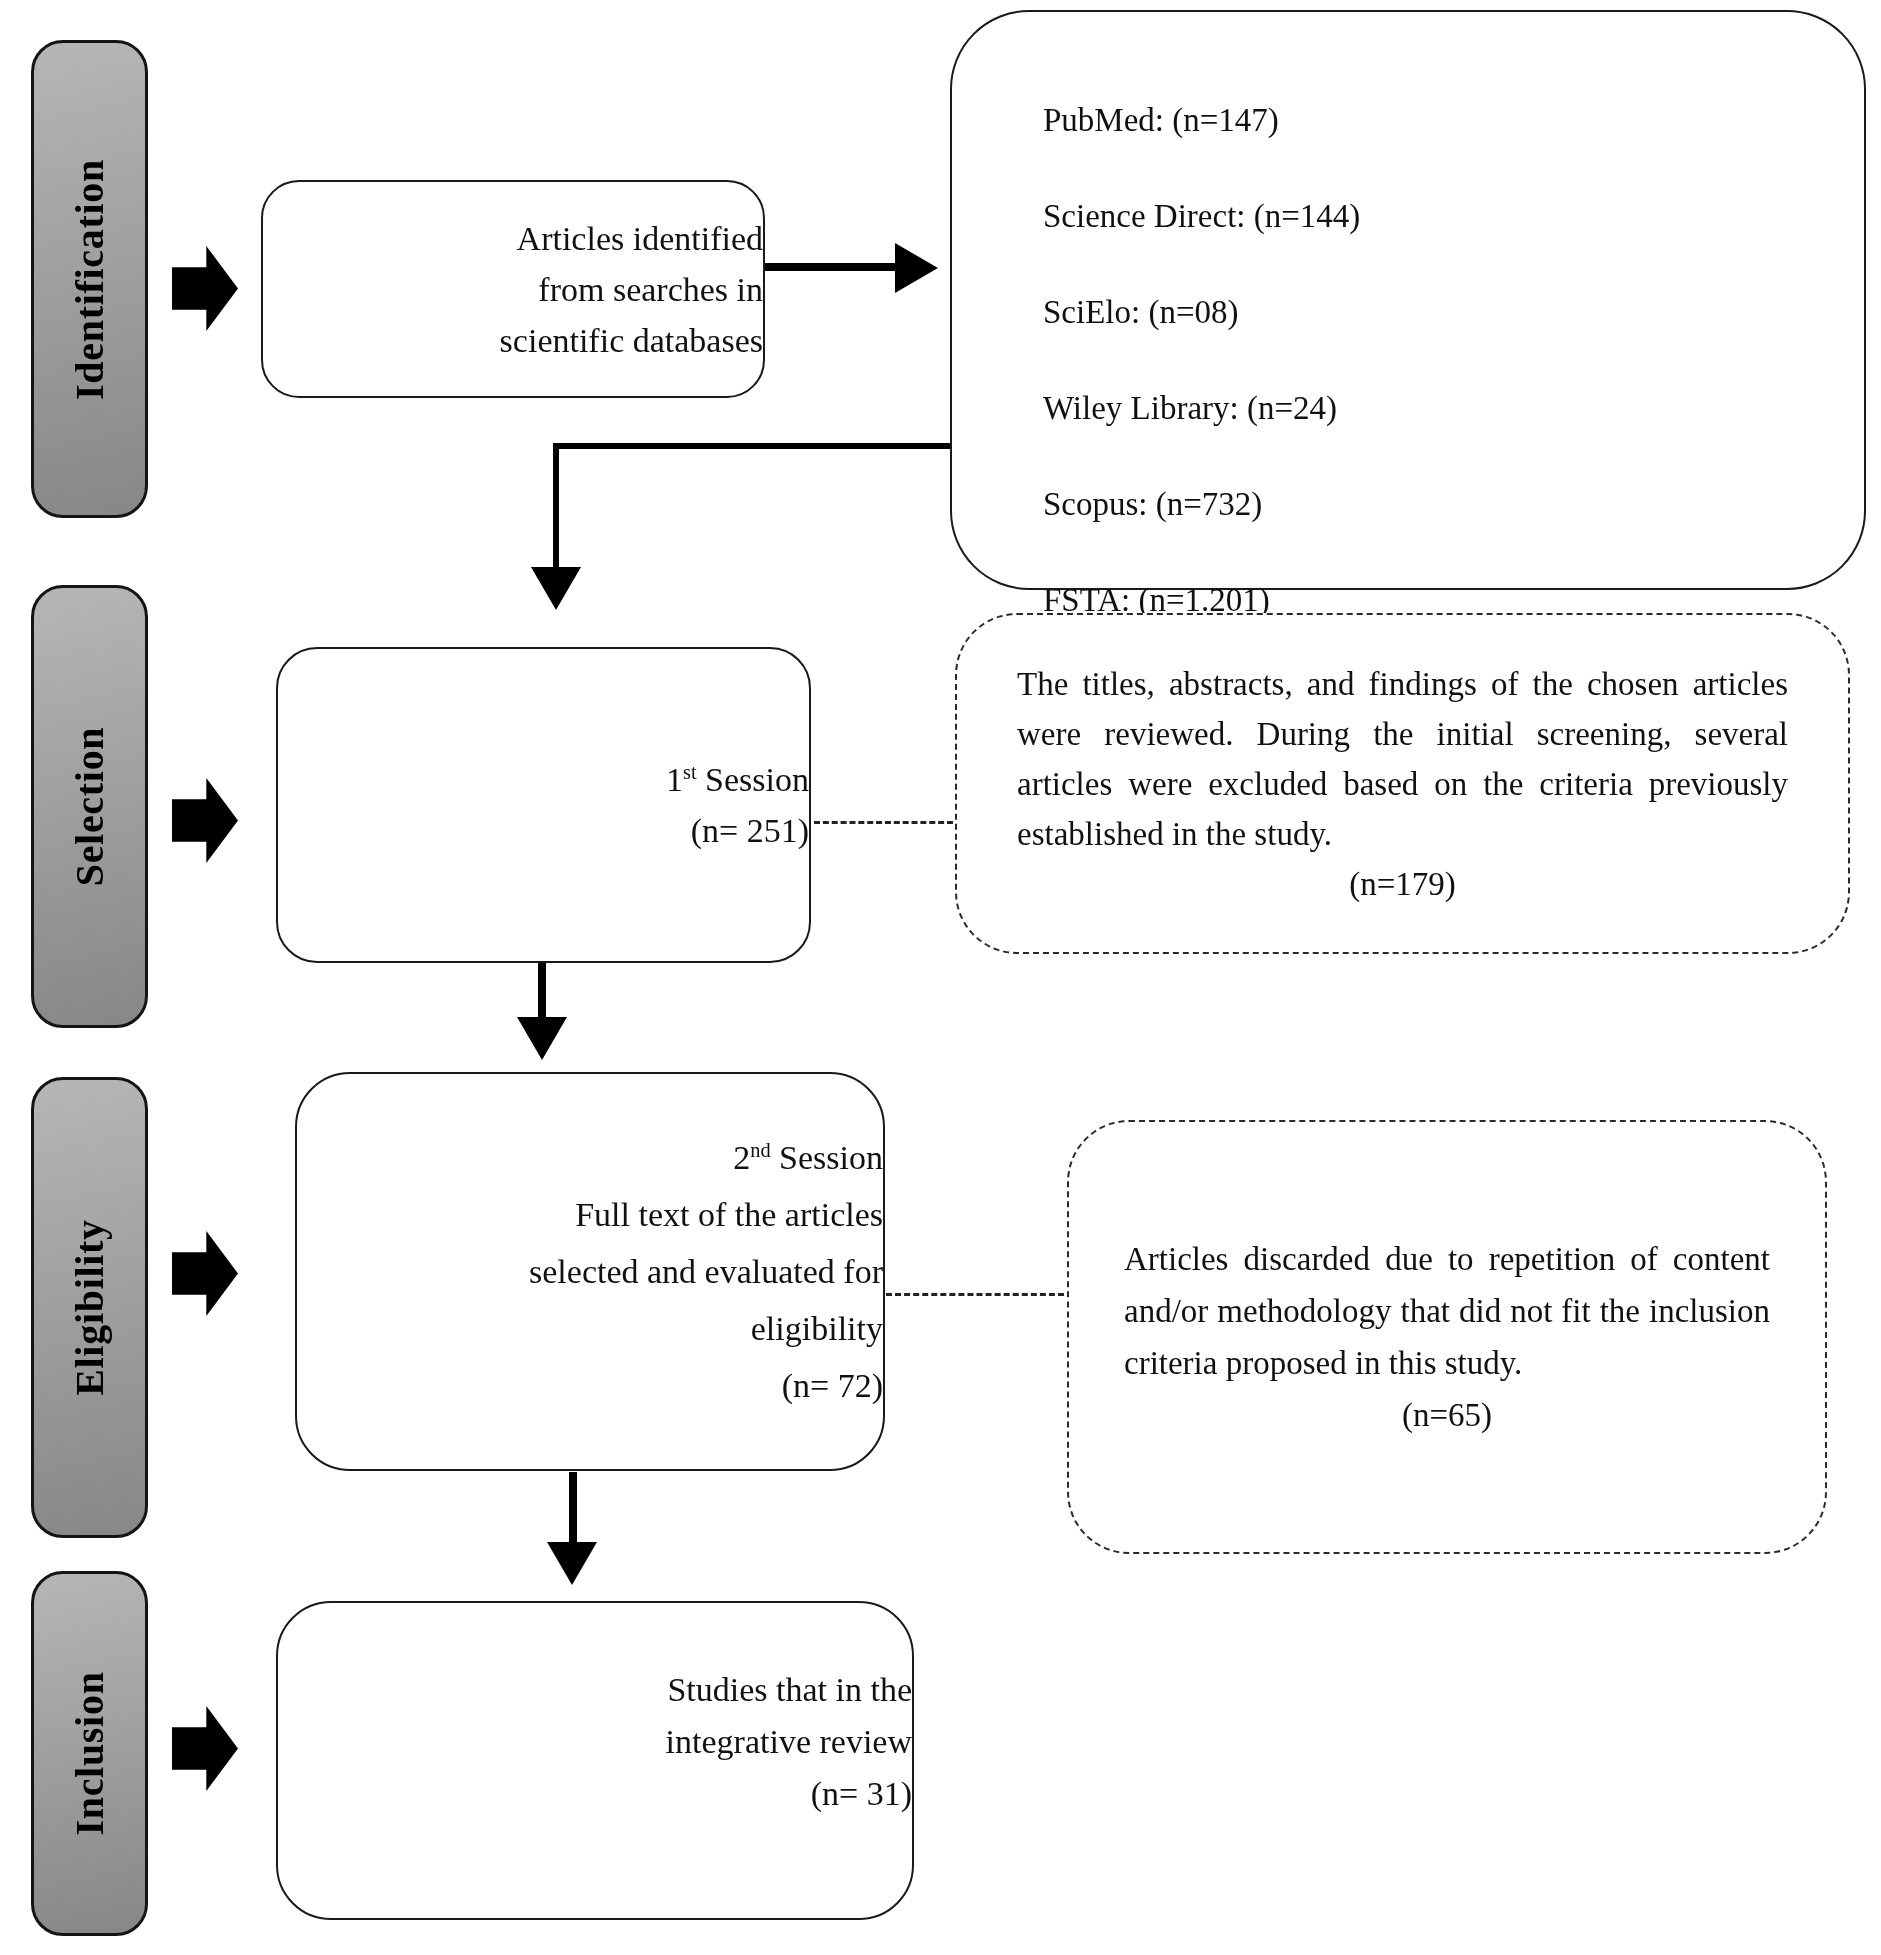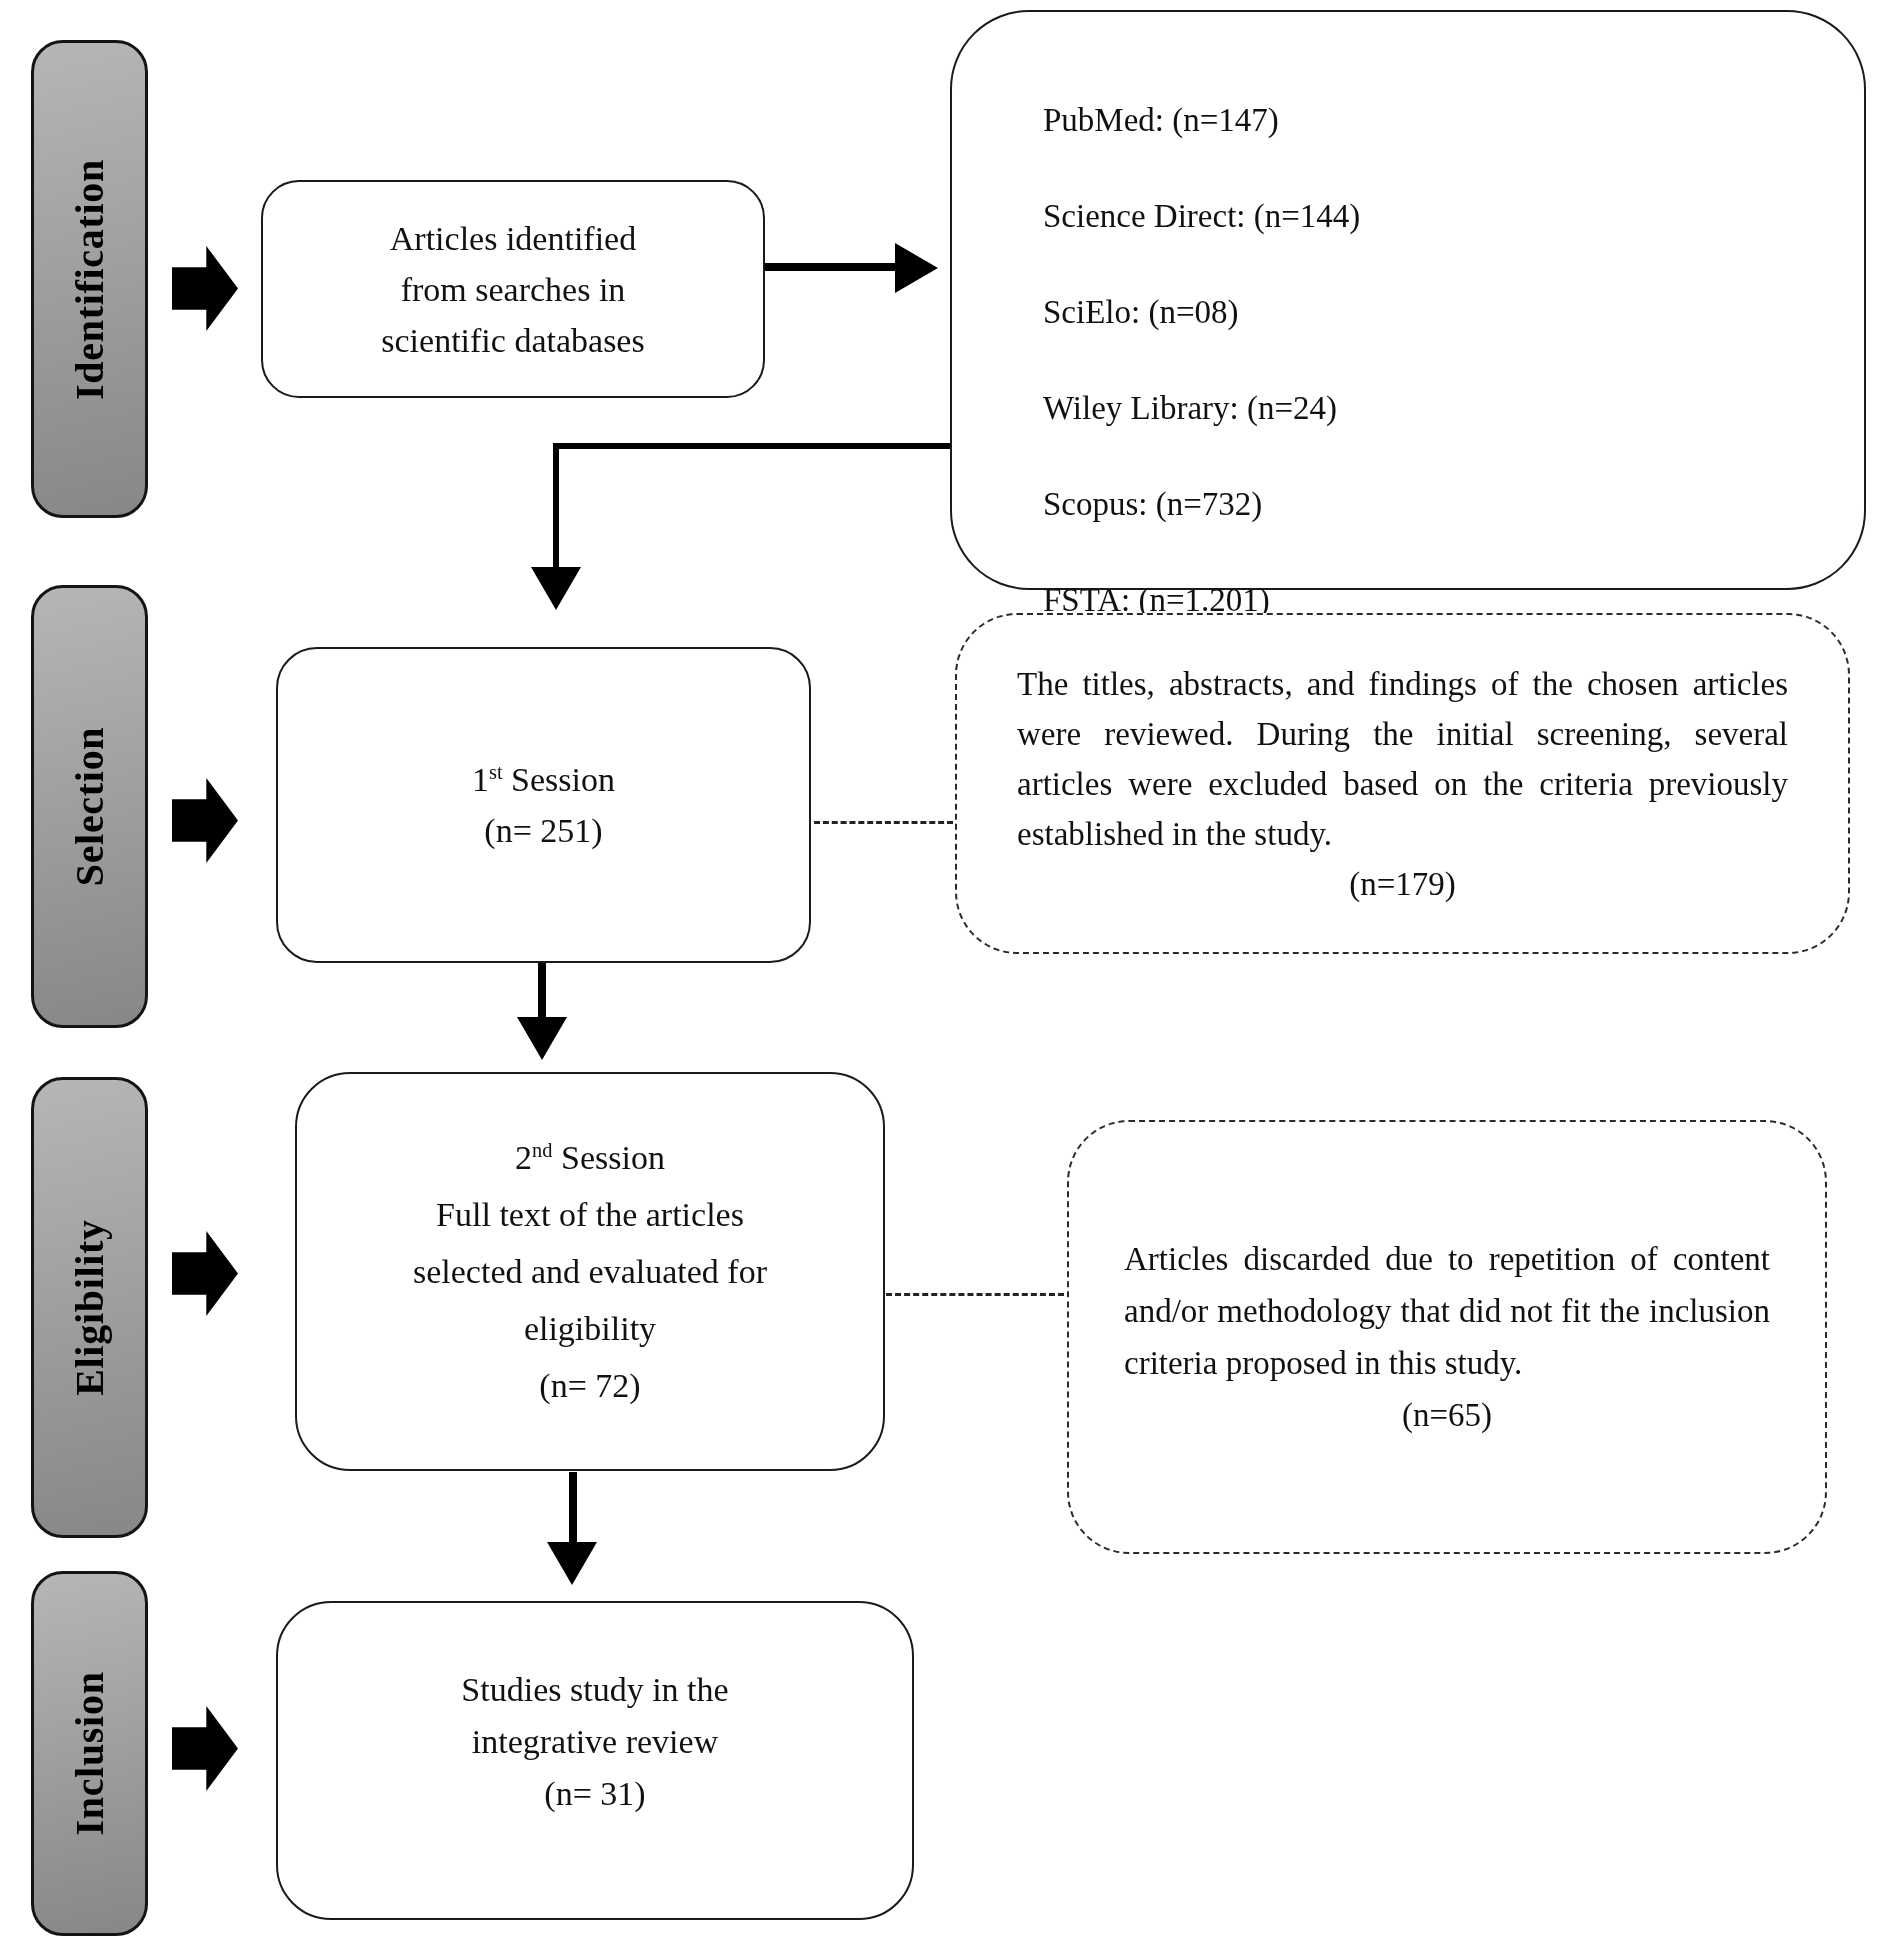--- a/index.html
+++ b/index.html
@@ -29,21 +29,21 @@
   }
   
   .blockarrow{
     position:absolute;left:172px;width:66px;height:85px;background:#000;
     clip-path:polygon(0% 25%,52% 25%,52% 0%,100% 50%,52% 100%,52% 75%,0% 75%);
   }
   
   .box{
     position:absolute;background:#fff;border:2.7px solid #1a1a1a;
     box-sizing:border-box;
-    display:flex;flex-direction:column;align-items:center;justify-content:center;
+    display:flex;flex-direction:column;align-items:flex-end;justify-content:center;
     text-align:center;font-size:34px;line-height:51px;
   }
   .box.dashed{border:2.7px dashed #2a2a2a;justify-content:center;}
   .leftcol{align-items:flex-start;text-align:left;justify-content:flex-start;gap:42px;}
   sup{font-size:60%;line-height:0;}
   .note-text{text-align:justify;font-size:33px;line-height:50px;width:100%;}
   .note-count{text-align:center;font-size:33px;line-height:50px;width:100%;}
   .db-line{white-space:nowrap;}
   .db-total{width:100%;text-align:center;}
   
@@ -111,21 +111,21 @@
     <div>eligibility</div>
     <div>(n= 72)</div>
   </div>
 
   <div class="box dashed" style="left:1067px;top:1120px;width:760px;height:434px;border-radius:62px;padding:31px 55px;font-size:33px;line-height:52px;">
     <div class="note-text" style="line-height:52px;">Articles discarded due to repetition of content and/or methodology that did not fit the inclusion criteria proposed in this study.</div>
     <div class="note-count" style="line-height:52px;">(n=65)</div>
   </div>
 
   <div class="box" style="left:276px;top:1601px;width:638px;height:319px;border-radius:55px;padding-bottom:38px;line-height:52px;">
-    <div>Studies study in the</div>
+    <div>Studies that in the</div>
     <div>integrative review</div>
     <div>(n= 31)</div>
   </div>
 
   <div class="line" style="left:765px;top:263px;width:134px;height:8.2px;"></div>
   <div class="tri-right" style="left:895px;top:243px;"></div>
 
   <div class="line" style="left:553px;top:443px;width:397px;height:6.2px;"></div>
   <div class="line" style="left:553px;top:443px;width:6.2px;height:125px;"></div>
   <div class="tri-down" style="left:531px;top:567px;"></div>

